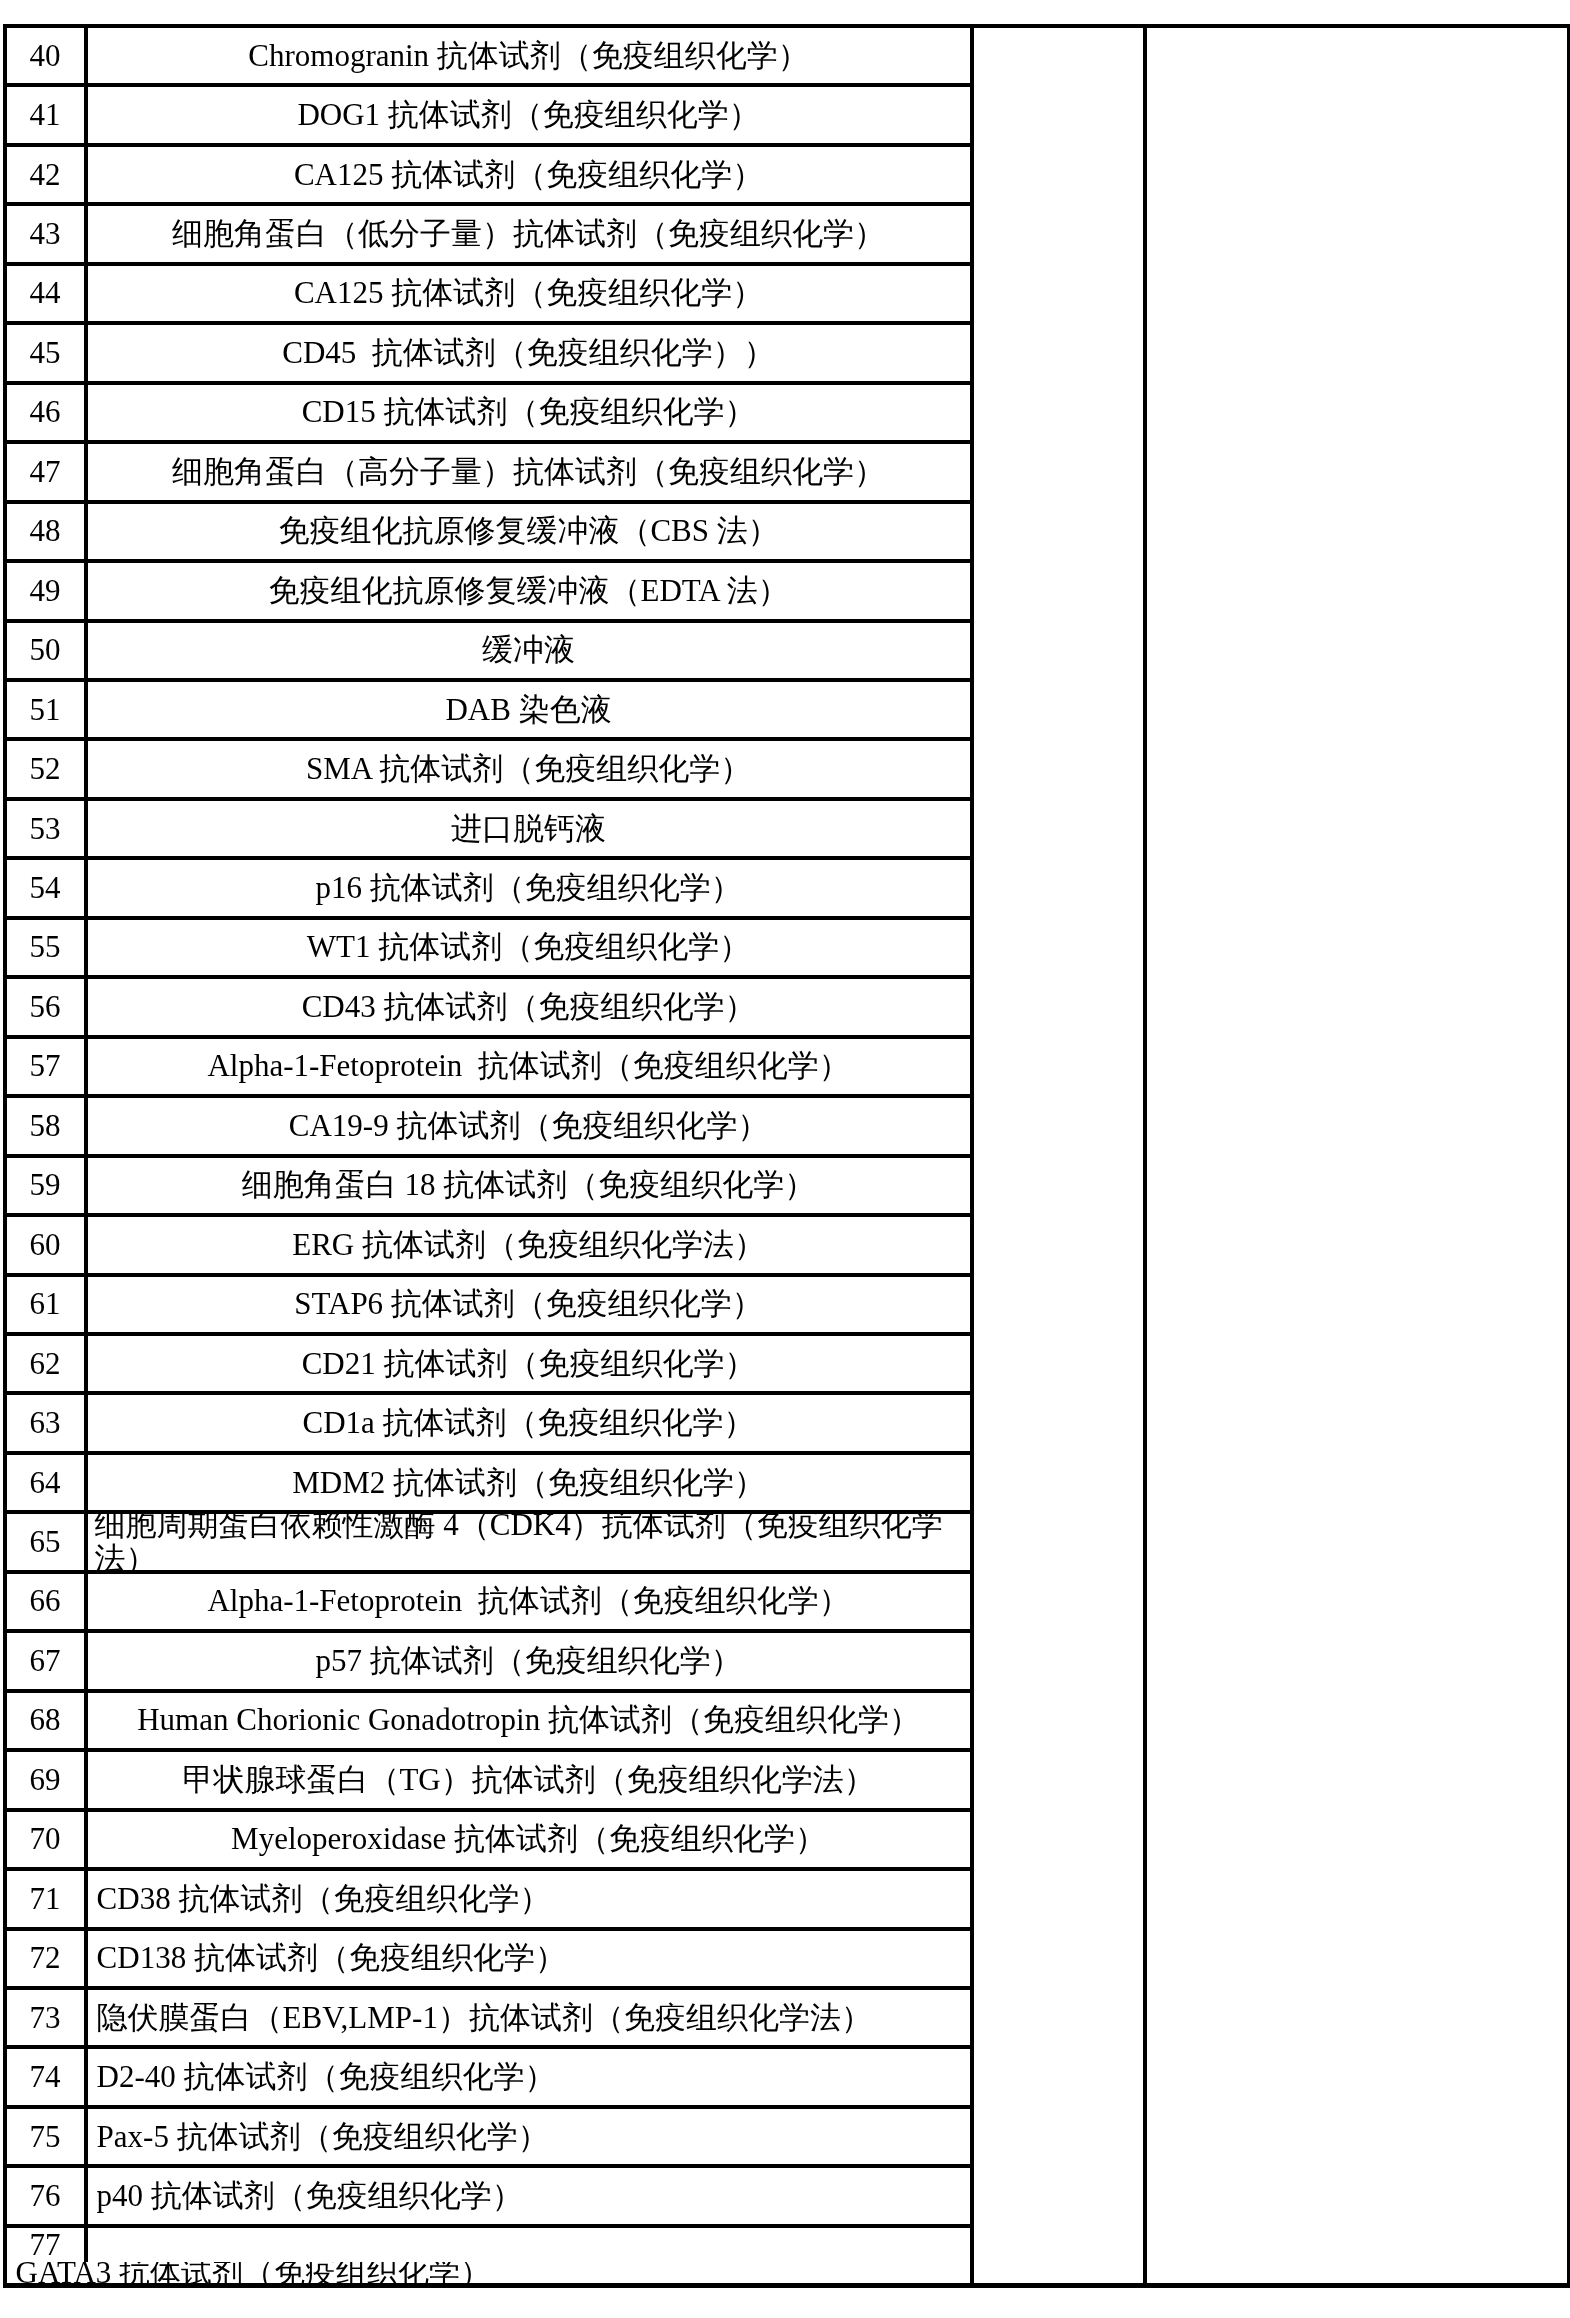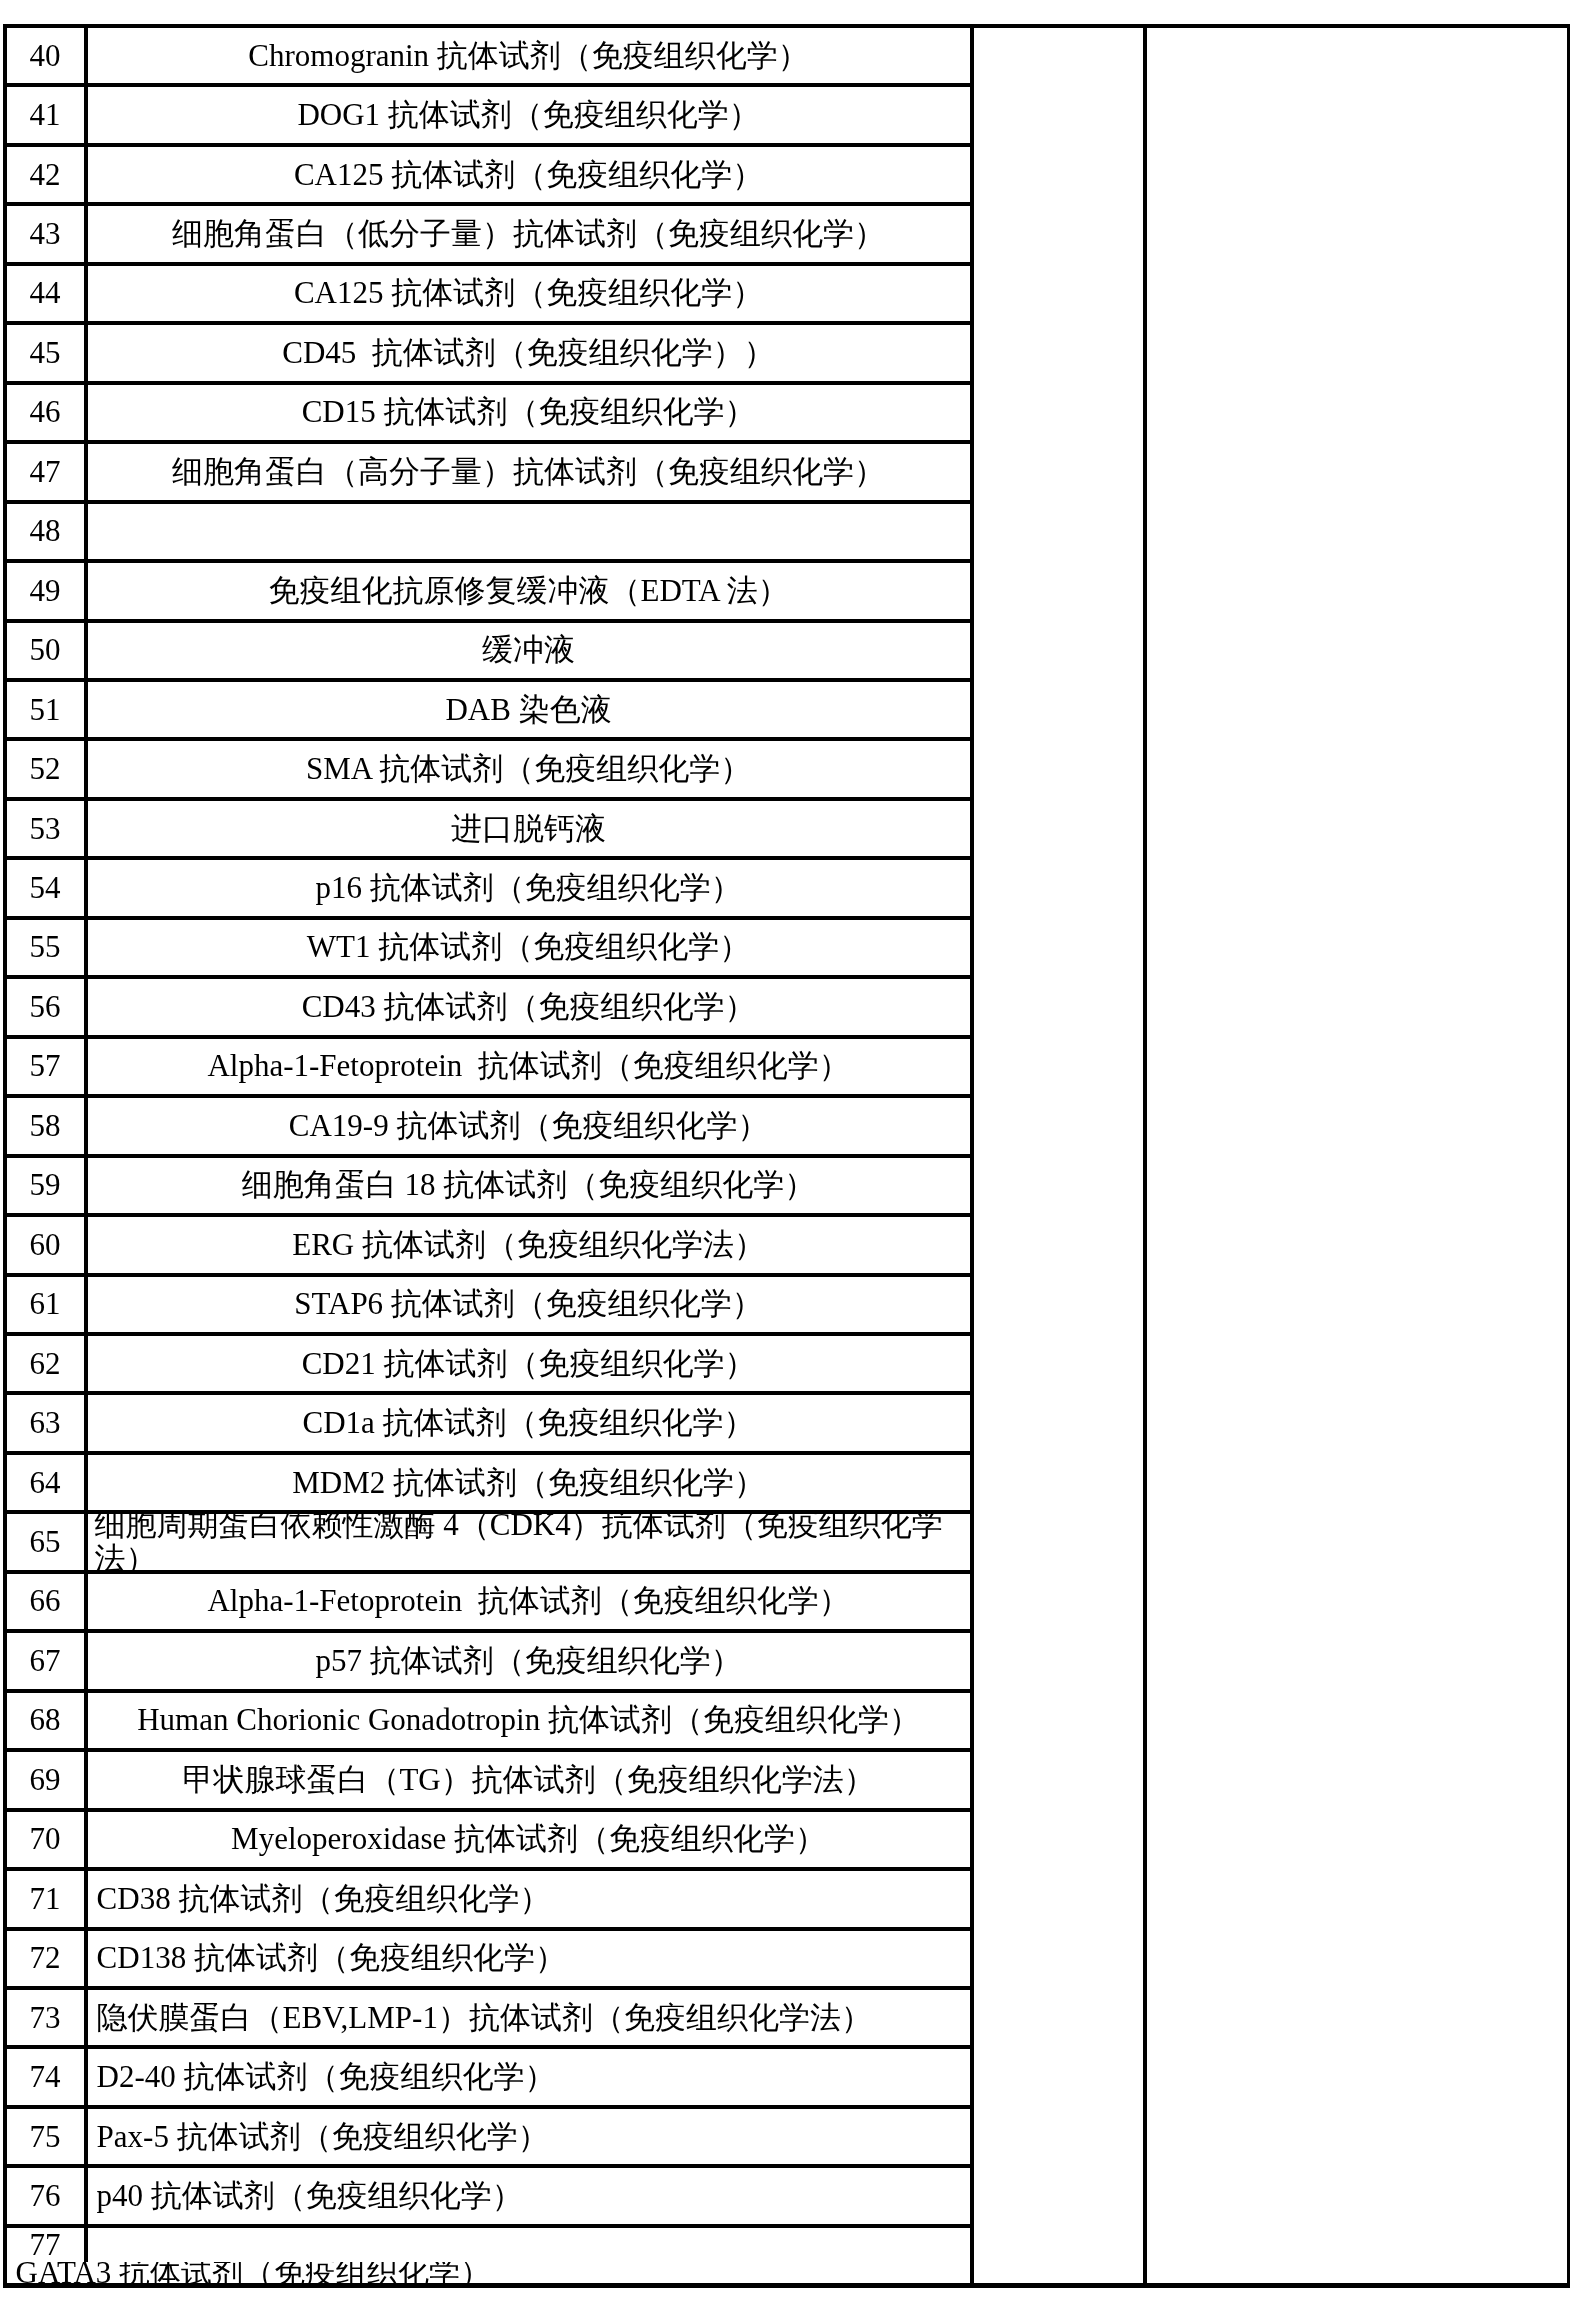--- a/index.html
+++ b/index.html
@@ -134,20 +134,21 @@
     <div class="cell name">CD15 抗体试剂（免疫组织化学）</div>
   </div>
 
   <div class="row">
     <div class="cell num">47</div>
     <div class="cell name">细胞角蛋白（高分子量）抗体试剂（免疫组织化学）</div>
   </div>
 
   <div class="row">
     <div class="cell num">48</div>
+    <div class="cell name">免疫组化抗原修复缓冲液（CBS 法）</div>
   </div>
 
   <div class="row">
     <div class="cell num">49</div>
     <div class="cell name">免疫组化抗原修复缓冲液（EDTA 法）</div>
   </div>
 
   <div class="row">
     <div class="cell num">50</div>
     <div class="cell name">缓冲液</div>

